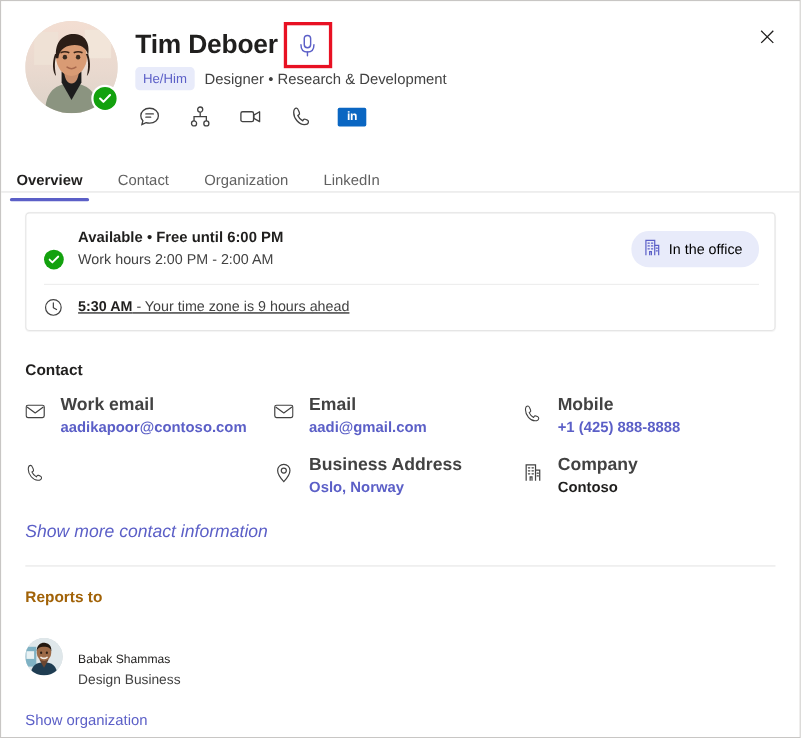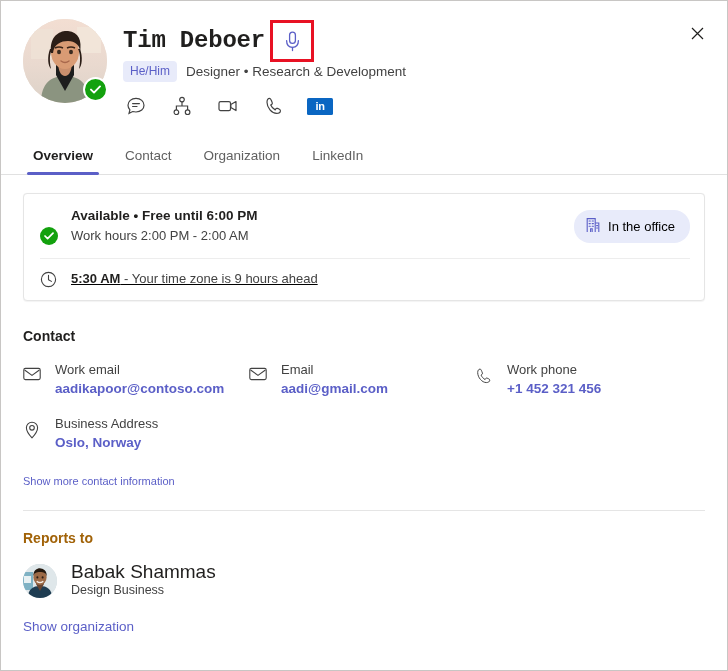--- a/index.html
+++ b/index.html
@@ -83,21 +83,20 @@
 
   .id-main {
     padding-top: 4px;
     min-width: 0;
   }
   .name-line {
     display: flex;
     align-items: center;
     gap: 0px;
     height: 36px;
-    font-family: Liberation Mono, monospace;
   }
   .person-name {
     font-size: 24px;
     font-weight: bold;
     color: #201f1e;
     letter-spacing: -0.2px;
     line-height: 30px;
     white-space: nowrap;
   }
   .mic-highlight {
@@ -177,23 +176,23 @@
     font-weight: bold;
     line-height: 11px;
     letter-spacing: -0.4px;
   }
 
   
   .tabs-bar {
     position: relative;
     height: 19px;
     border-bottom: 1px solid #e1e1e1;
-    padding: 0 26px;
-    display: flex;
-    align-items: flex-end;
+    padding: 0 8px;
+    display: flex;
+    align-items: flex-start;
     gap: 20px;
     box-sizing: content-box;
   }
   .tab {
     position: relative;
     font-size: 13.5px;
     color: #616161;
     padding-bottom: 11px;
     cursor: pointer;
     white-space: nowrap;
@@ -313,44 +312,46 @@
     gap: 14px;
   }
   .ci-icon {
     flex: 0 0 18px;
     margin-top: 7px;
     display: flex;
     justify-content: center;
   }
   .ci-text { min-width: 0; }
   .ci-label {
-    font-size: 13px;
+    font-size: 16px;
     color: #424242;
     line-height: 17px;
+    font-weight: bold;
   }
   .ci-value {
     font-size: 13.5px;
     color: #5b5fc7;
     line-height: 19px;
     margin-top: 1px;
     cursor: pointer;
     white-space: nowrap;
     font-weight: bold;
   }
   .ci-value.plain {
     color: #201f1e;
     cursor: default;
   }
 
   .link-line {
     margin-top: 23px;
-    font-size: 11px;
+    font-size: 16px;
     color: #5b5fc7;
     cursor: pointer;
     display: inline-block;
+    font-style: italic;
   }
 
   .full-divider {
     height: 1px;
     background: #e5e5e5;
     margin: 21px 0 0 0;
   }
 
   .reports {
     padding: 0 22px;
@@ -370,23 +371,24 @@
   .mini-avatar {
     width: 34px;
     height: 34px;
     border-radius: 50%;
     overflow: hidden;
     flex: 0 0 34px;
     background: #cfd8dc;
   }
   .mini-avatar svg { display:block; width:34px; height:34px; }
   .rp-name {
-    font-size: 19px;
+    font-size: 11px;
     color: #201f1e;
     line-height: 18px;
+    margin-top: 24px;
   }
   .rp-role {
     font-size: 12.5px;
     color: #424242;
     line-height: 17px;
     margin-top: 1px;
   }
   .show-org {
     margin-top: 20px;
     font-size: 13.5px;
@@ -575,46 +577,67 @@
             <rect x="0.8" y="1.4" width="16.4" height="11.2" rx="1.6" fill="none" stroke="#424242" stroke-width="1.1"></rect>
             <path d="M1.6 3 L9 8.4 L16.4 3" fill="none" stroke="#424242" stroke-width="1.1" stroke-linejoin="round"></path>
           </svg>
         </span>
         <span class="ci-text">
           <span class="ci-label">Email</span>
           <div class="ci-value">aadi@gmail.com</div>
         </span>
       </div>
 
-
       <div class="contact-item">
         <span class="ci-icon">
           <svg width="18" height="18" viewBox="0 0 20 20" aria-hidden="true">
             <path d="M5.6 2.3 C4 2.3 3 3.9 3 6.2 C3 11.6 7.8 17.3 12.6 17.3 C14.8 17.3 16.4 16.2 16.4 14.7 C16.4 13.9 15.9 13.4 15 13 L13.5 12.4 C12.7 12.1 12.1 12.3 11.7 13 L11.2 13.9 C9.3 12.9 7.6 11 6.7 9 L7.6 8.4 C8.3 8 8.5 7.4 8.2 6.6 L7.6 5 C7.2 4 6.6 2.3 5.6 2.3 Z" fill="none" stroke="#424242" stroke-width="1.1" stroke-linejoin="round"></path>
           </svg>
         </span>
         <span class="ci-text">
-          <span class="ci-label">Work phone</span>
-          <div class="ci-value">+1 452 321 456</div>
+          <span class="ci-label">Mobile</span>
+          <div class="ci-value">+1 (425) 888-8888</div>
+        </span>
+      </div>
+
+      <div class="contact-item">
+        <span class="ci-icon">
+          <svg width="18" height="18" viewBox="0 0 20 20" aria-hidden="true">
+            <path d="M5.6 2.3 C4 2.3 3 3.9 3 6.2 C3 11.6 7.8 17.3 12.6 17.3 C14.8 17.3 16.4 16.2 16.4 14.7 C16.4 13.9 15.9 13.4 15 13 L13.5 12.4 C12.7 12.1 12.1 12.3 11.7 13 L11.2 13.9 C9.3 12.9 7.6 11 6.7 9 L7.6 8.4 C8.3 8 8.5 7.4 8.2 6.6 L7.6 5 C7.2 4 6.6 2.3 5.6 2.3 Z" fill="none" stroke="#424242" stroke-width="1.1" stroke-linejoin="round"></path>
+          </svg>
         </span>
       </div>
 
       <div class="contact-item">
         <span class="ci-icon">
           <svg width="16" height="18" viewBox="0 0 16 18" aria-hidden="true">
             <path d="M8 1.2 C11.2 1.2 13.6 3.6 13.6 6.7 C13.6 10.3 9.7 15 8 16.8 C6.3 15 2.4 10.3 2.4 6.7 C2.4 3.6 4.8 1.2 8 1.2 Z" fill="none" stroke="#424242" stroke-width="1.1"></path>
             <circle cx="8" cy="6.8" r="2.3" fill="none" stroke="#424242" stroke-width="1.1"></circle>
           </svg>
         </span>
         <span class="ci-text">
           <span class="ci-label">Business Address</span>
           <div class="ci-value">Oslo, Norway</div>
         </span>
       </div>
 
+      <div class="contact-item">
+        <span class="ci-icon">
+          <svg width="15" height="17" viewBox="0 0 14 16" aria-hidden="true">
+            <path d="M1.2 15 L1.2 1.6 L9.2 1.6 L9.2 15" fill="none" stroke="#424242" stroke-width="1.05"></path>
+            <path d="M9.2 6 L12.8 6 L12.8 15" fill="none" stroke="#424242" stroke-width="1.05"></path>
+            <path d="M3.1 4 L4.3 4 M6.2 4 L7.4 4 M3.1 6.6 L4.3 6.6 M6.2 6.6 L7.4 6.6 M3.1 9.2 L4.3 9.2 M6.2 9.2 L7.4 9.2 M10.6 8.6 L11.6 8.6 M10.6 11 L11.6 11" stroke="#424242" stroke-width="1.05" stroke-linecap="round"></path>
+            <path d="M4.6 15 L4.6 11.8 L6.2 11.8 L6.2 15" fill="none" stroke="#424242" stroke-width="1.05"></path>
+          </svg>
+        </span>
+        <span class="ci-text">
+          <span class="ci-label">Company</span>
+          <div class="ci-value plain">Contoso</div>
+        </span>
+      </div>
 
     </div>
 
     <span class="link-line">Show more contact information</span>
 
     <div class="full-divider"></div>
   </div>
 
   <div class="reports">
     <div class="reports-title">Reports to</div>

